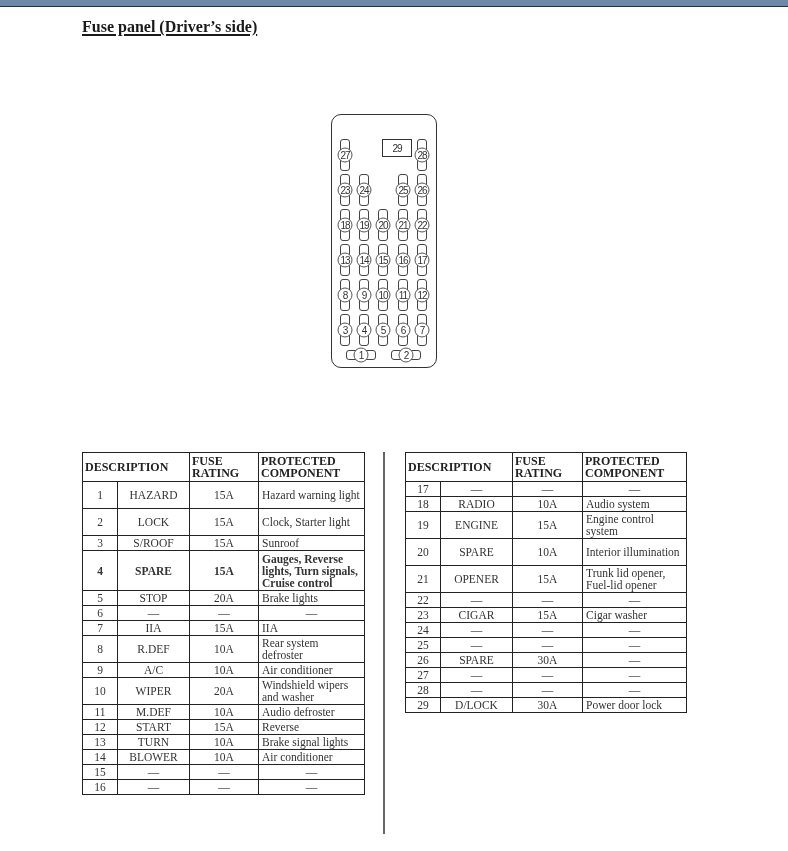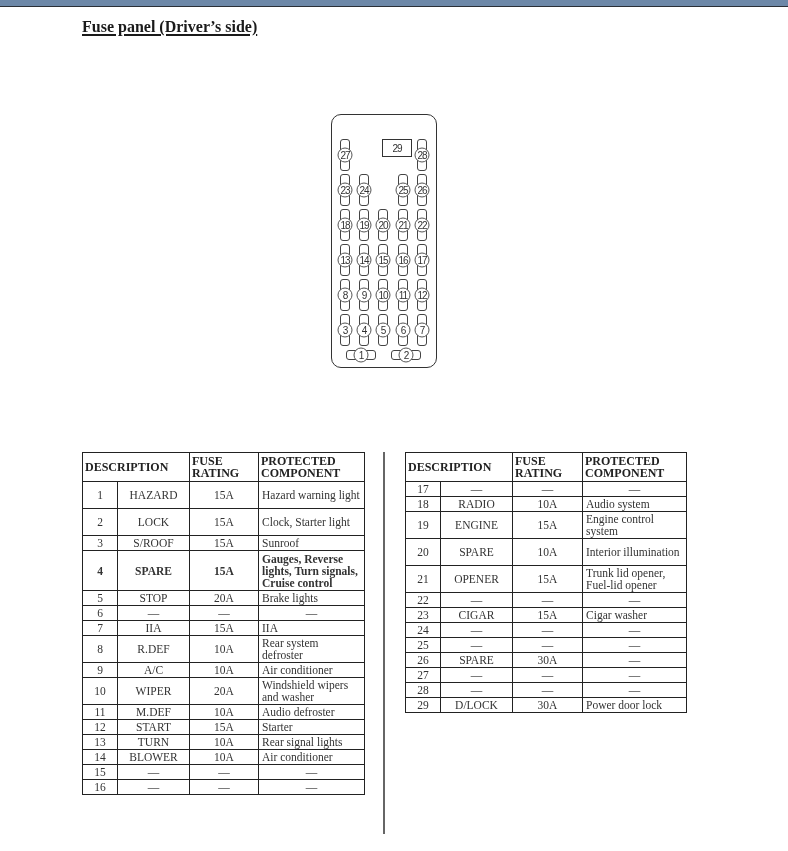--- a/index.html
+++ b/index.html
@@ -248,27 +248,27 @@
     <tr class="h1">
         <td class="n">11</td>
         <td class="c">M.DEF</td>
         <td class="r">10A</td>
         <td class="p">Audio defroster</td>
       </tr>
     <tr class="h1">
         <td class="n">12</td>
         <td class="c">START</td>
         <td class="r">15A</td>
-        <td class="p">Starter</td>
+        <td class="p">Reverse</td>
       </tr>
     <tr class="h1">
         <td class="n">13</td>
         <td class="c">TURN</td>
         <td class="r">10A</td>
-        <td class="p">Rear signal lights</td>
+        <td class="p">Brake signal lights</td>
       </tr>
     <tr class="h1">
         <td class="n">14</td>
         <td class="c">BLOWER</td>
         <td class="r">10A</td>
         <td class="p">Air conditioner</td>
       </tr>
     <tr class="h1">
         <td class="n">15</td>
         <td class="c">—</td>

